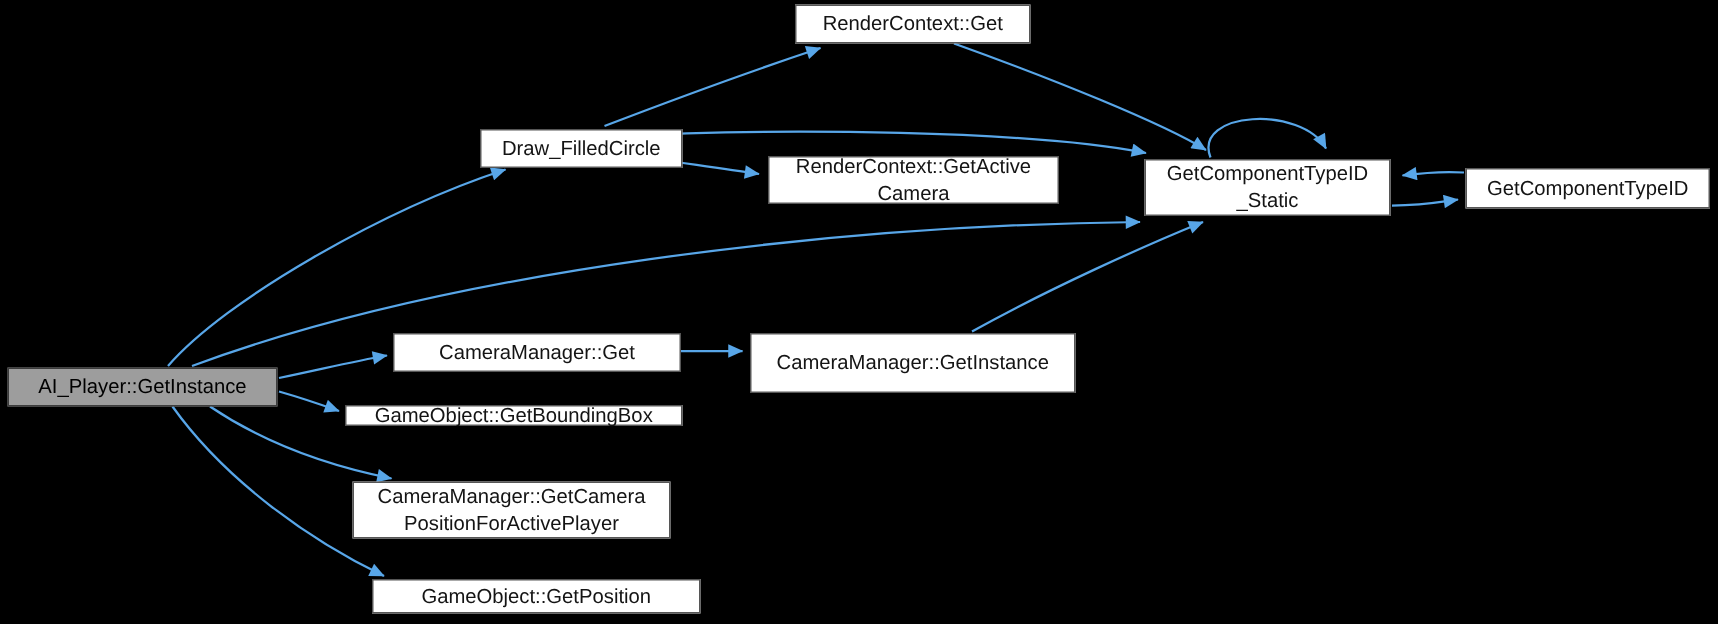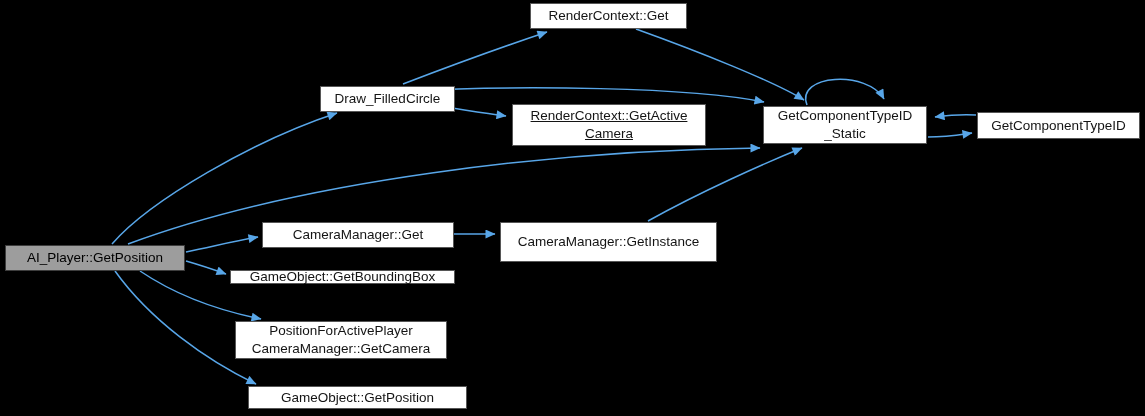--- a/index.html
+++ b/index.html
@@ -59,49 +59,49 @@
         <path class="edge" d="M 636 29 C 700 52, 775 82, 804 100" stroke="#58a6e8" marker-end="url(#arrow)"></path>
         <path class="edge" d="M 423 234 L 495 234" stroke="#58a6e8" marker-end="url(#arrow)"></path>
         <path class="edge" d="M 648 221 C 700 192, 765 163, 802 148" stroke="#58a6e8" marker-end="url(#arrow)"></path>
         <path class="edge" d="M 928 137 C 947 137, 958 135, 972 133" stroke="#58a6e8" marker-end="url(#arrow)"></path>
         <path class="edge" d="M 976 115 C 962 114, 950 115, 935 117" stroke="#58a6e8" marker-end="url(#arrow)"></path>
         <path class="edge" d="M 807 105 C 795 74, 868 70, 884 99" stroke="#58a6e8" marker-end="url(#arrow)"></path>
       </g>
   </svg>
   <div id="nodes">
       <div class="node current" style="left: 5px; top: 245px; width: 180px; height: 26px;">
-        <div class="line">AI_Player::GetPosition</div>
+        <div class="line">AI_Player::GetInstance</div>
       </div>
       <div class="node" style="left: 273px; top: 86px; width: 135px; height: 26px; margin-left: 47px;">
         <div class="line">Draw_FilledCircle</div>
       </div>
       <div class="node" style="left: 530px; top: 3px; width: 157px; height: 26px;">
         <div class="line">RenderContext::Get</div>
       </div>
-      <div class="node" style="left: 512px; top: 104px; width: 194px; height: 42px; text-decoration: underline;">
+      <div class="node" style="left: 512px; top: 104px; width: 194px; height: 32px;">
         <div class="line">RenderContext::GetActive</div>
         <div class="line">Camera</div>
       </div>
       <div class="node" style="left: 763px; top: 106px; width: 164px; height: 38px;">
         <div class="line">GetComponentTypeID</div>
         <div class="line">_Static</div>
       </div>
       <div class="node" style="left: 977px; top: 112px; width: 163px; height: 27px;">
         <div class="line">GetComponentTypeID</div>
       </div>
       <div class="node" style="left: 262px; top: 222px; width: 192px; height: 26px;">
         <div class="line">CameraManager::Get</div>
       </div>
       <div class="node" style="left: 500px; top: 222px; width: 217px; height: 40px;">
         <div class="line">CameraManager::GetInstance</div>
       </div>
       <div class="node" style="left: 230px; top: 270px; width: 225px; height: 14px;">
         <div class="line">GameObject::GetBoundingBox</div>
       </div>
       <div class="node" style="left: 235px; top: 321px; width: 212px; height: 38px;">
+        <div class="line">CameraManager::GetCamera</div>
         <div class="line">PositionForActivePlayer</div>
-        <div class="line">CameraManager::GetCamera</div>
       </div>
       <div class="node" style="left: 248px; top: 386px; width: 219px; height: 23px;">
         <div class="line">GameObject::GetPosition</div>
       </div>
     </div>
 </div>
 
 </body></html>

